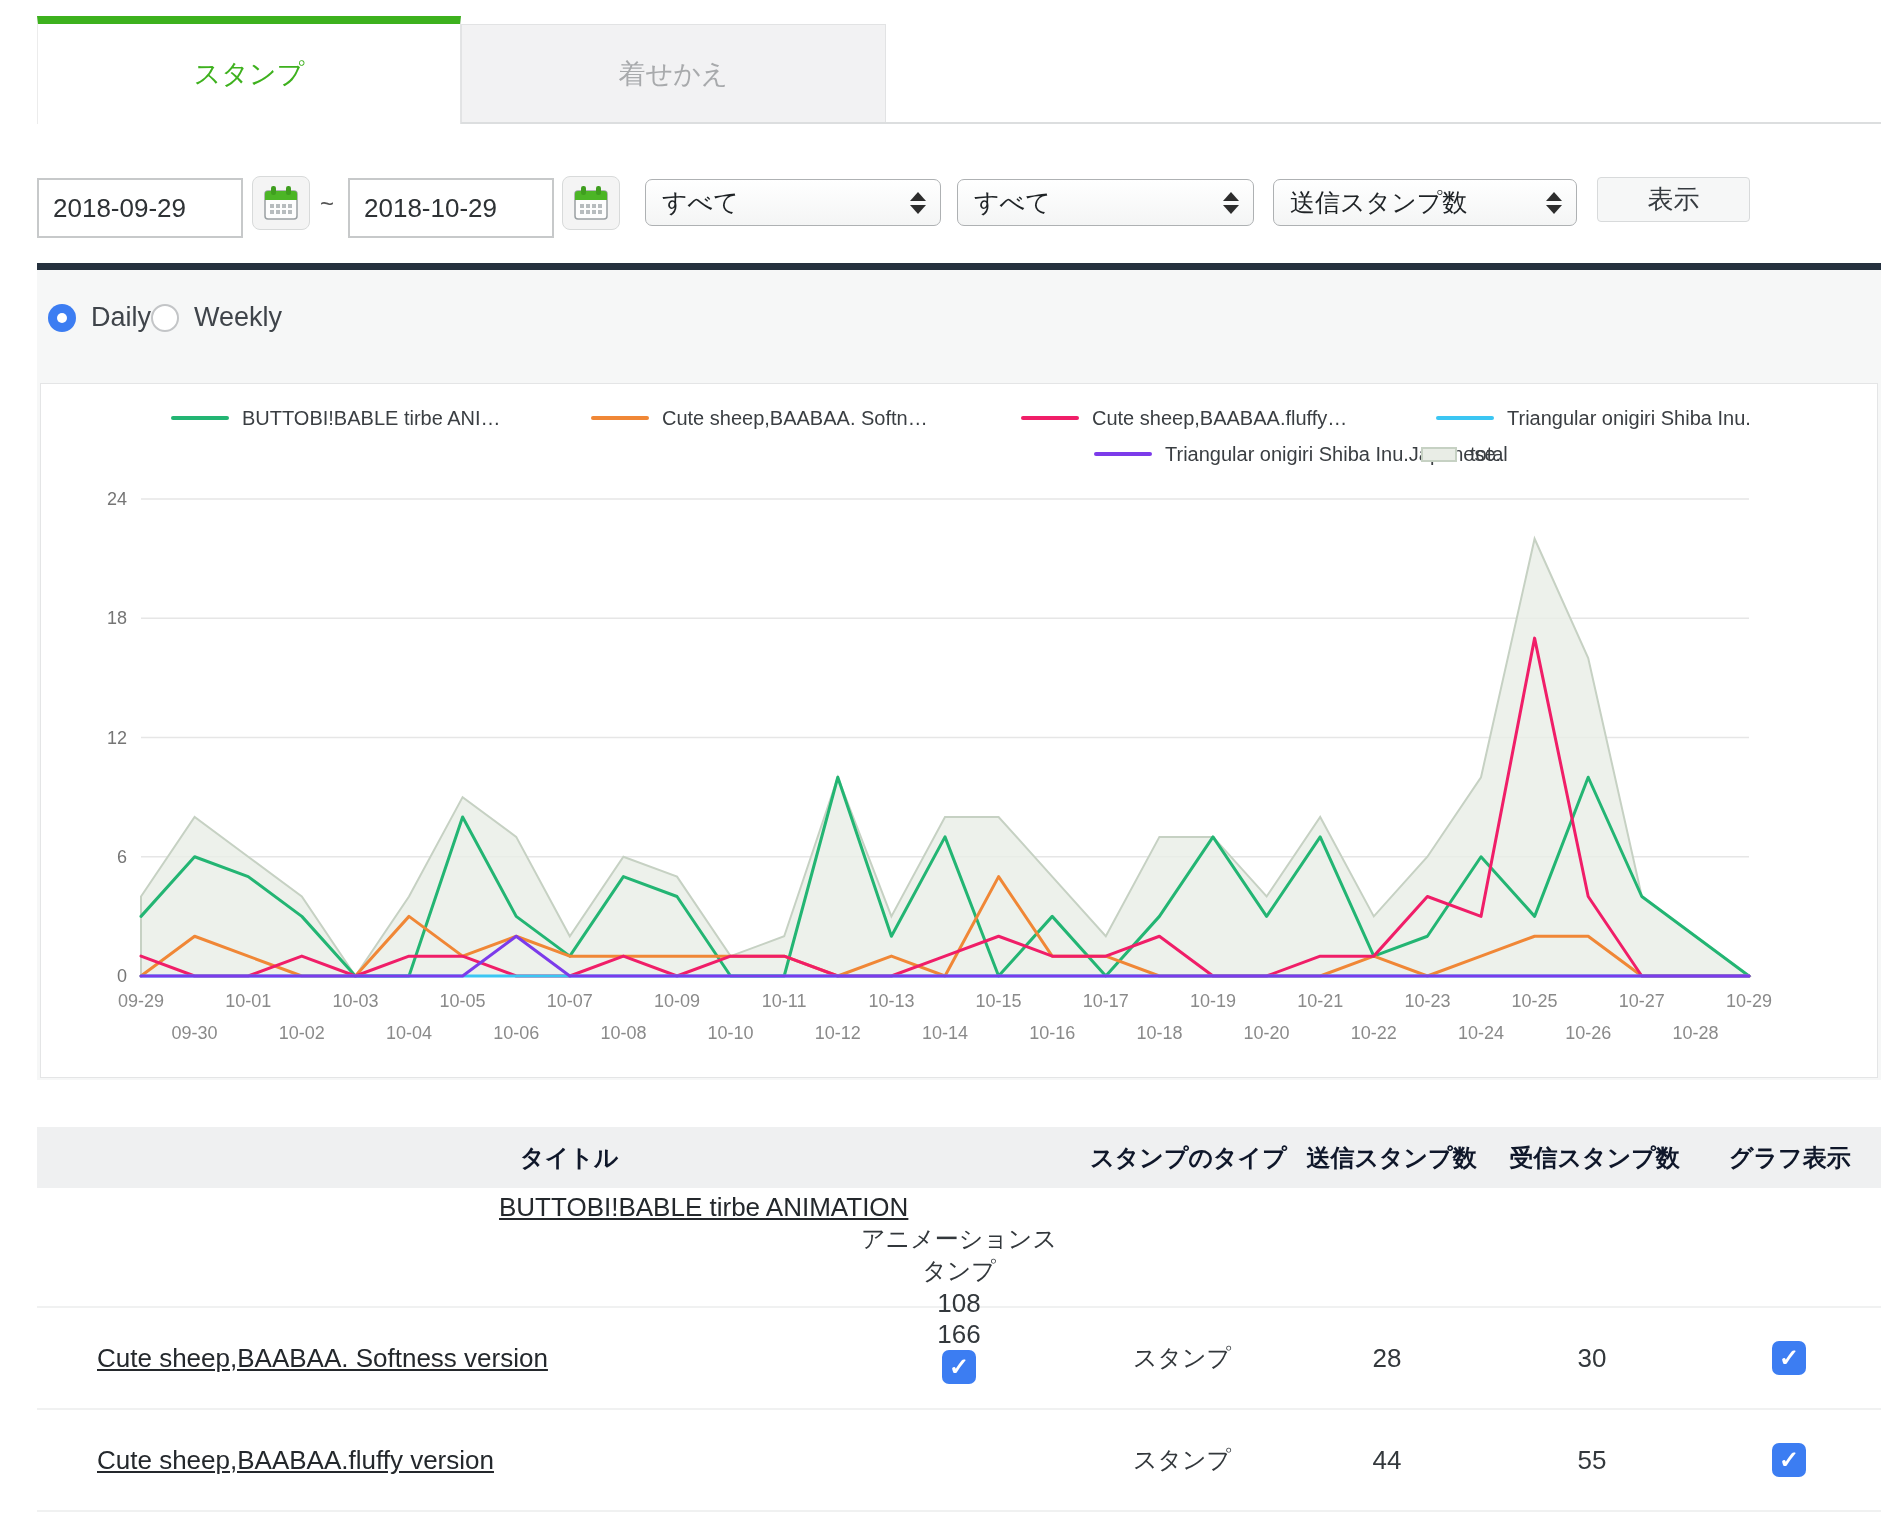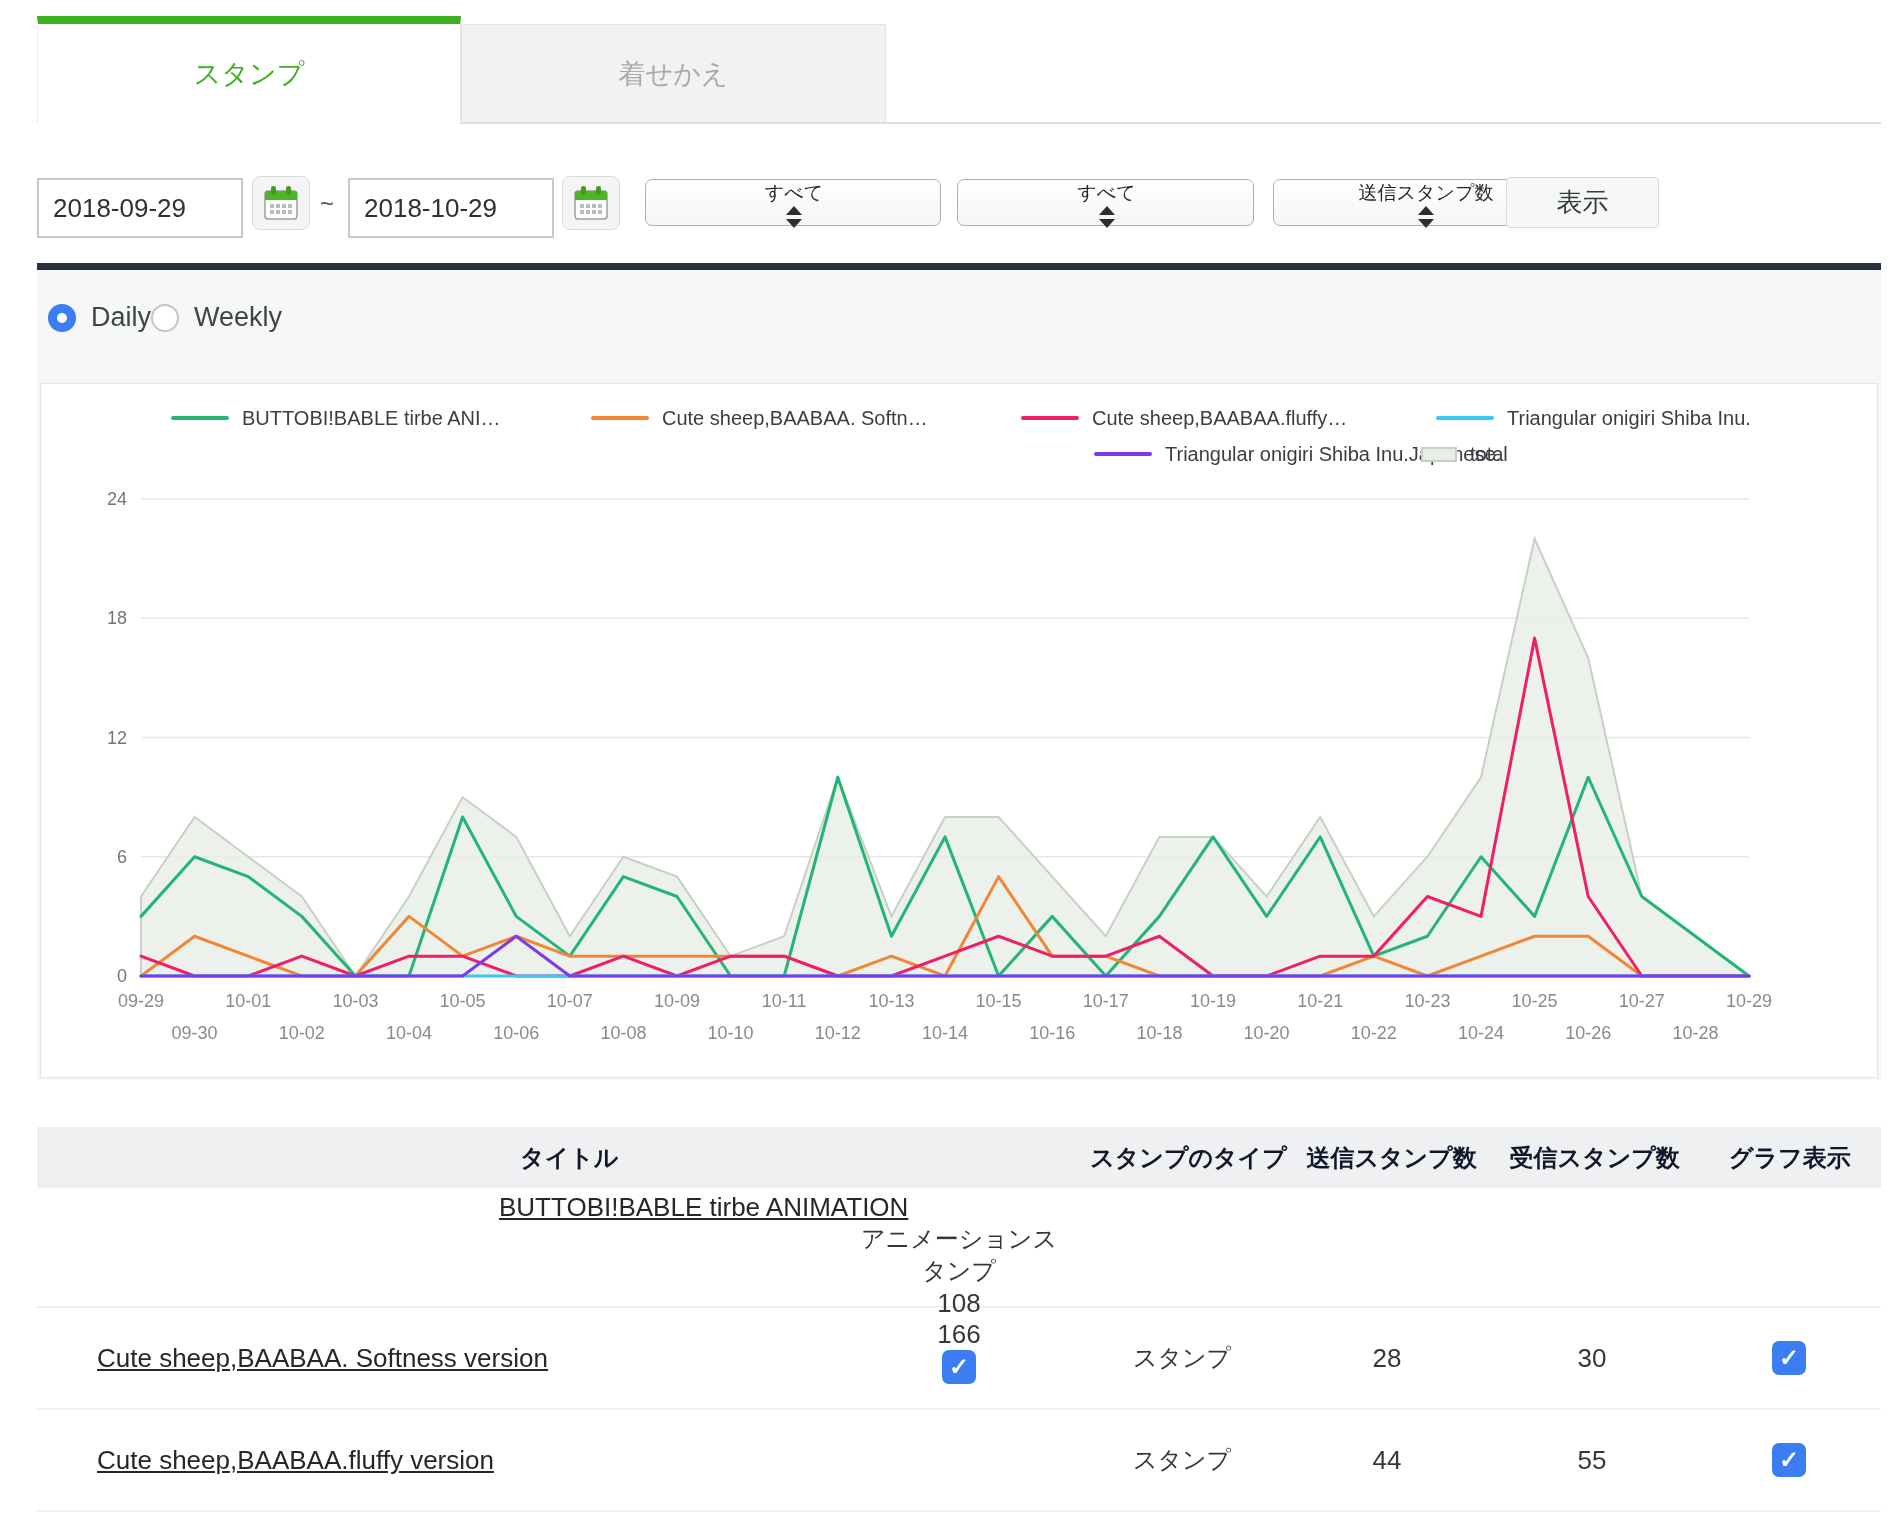--- a/index.html
+++ b/index.html
@@ -14,26 +14,26 @@
   .tabs-underline { position:absolute; left:461px; top:122px; width:1420px; height:2px; background:#dcdedf; }
 
   
   .date-input { position:absolute; top:178px; height:60px; width:206px; border:2px solid #c7c9ca; background:#fff;
     font-size:26px; color:#2e3235; padding:0 0 0 14px; font-family:"Liberation Sans", sans-serif; }
   .cal-btn { position:absolute; top:176px; width:58px; height:54px; background:#f4f4f4; border:1px solid #d8dada;
     border-radius:8px; display:flex; align-items:center; justify-content:center; cursor:pointer; }
   .tilde { position:absolute; top:190px; left:320px; font-size:24px; color:#555; }
   .selectbox { position:absolute; top:179px; height:47px; border:1px solid #aeb1b3; border-radius:7px;
     background:linear-gradient(#ffffff,#f4f5f5); display:flex; align-items:center; padding:0 14px 0 16px;
-    font-size:19px; color:#1f2326;flex-direction:column; }
+    font-size:25px; color:#1f2326; }
   .selectbox .label { flex:1; }
   .spin { display:flex; flex-direction:column; gap:4px; }
   .spin .up { width:0; height:0; border-left:8px solid transparent; border-right:8px solid transparent; border-bottom:9px solid #2d2d2d; }
   .spin .dn { width:0; height:0; border-left:8px solid transparent; border-right:8px solid transparent; border-top:9px solid #2d2d2d; }
-  .show-btn { position:absolute; left:1506px; top:177px; width:153px; height:51px; background:#f6f7f7;
+  .show-btn { position:absolute; left:1597px; top:177px; width:153px; height:45px; background:#f6f7f7;
     border:1px solid #d8dadb; border-radius:4px; font-size:26px; color:#363b40; display:flex; align-items:center; justify-content:center; cursor:pointer; }
 
   .dark-bar { position:absolute; left:37px; top:263px; width:1844px; height:7px; background:#25313E; }
   .gray-section { position:absolute; left:37px; top:270px; width:1844px; height:810px; background:#F6F7F7; }
 
   
   .radio-row { position:absolute; left:48px; top:302px; display:flex; align-items:flex-end; }
   .radio-item { display:flex; align-items:center; gap:15px; cursor:pointer; }
   .radio-circle { width:28px; height:28px; border-radius:50%; }
   .radio-on { background:#3C7DF2; display:flex; align-items:center; justify-content:center; }

